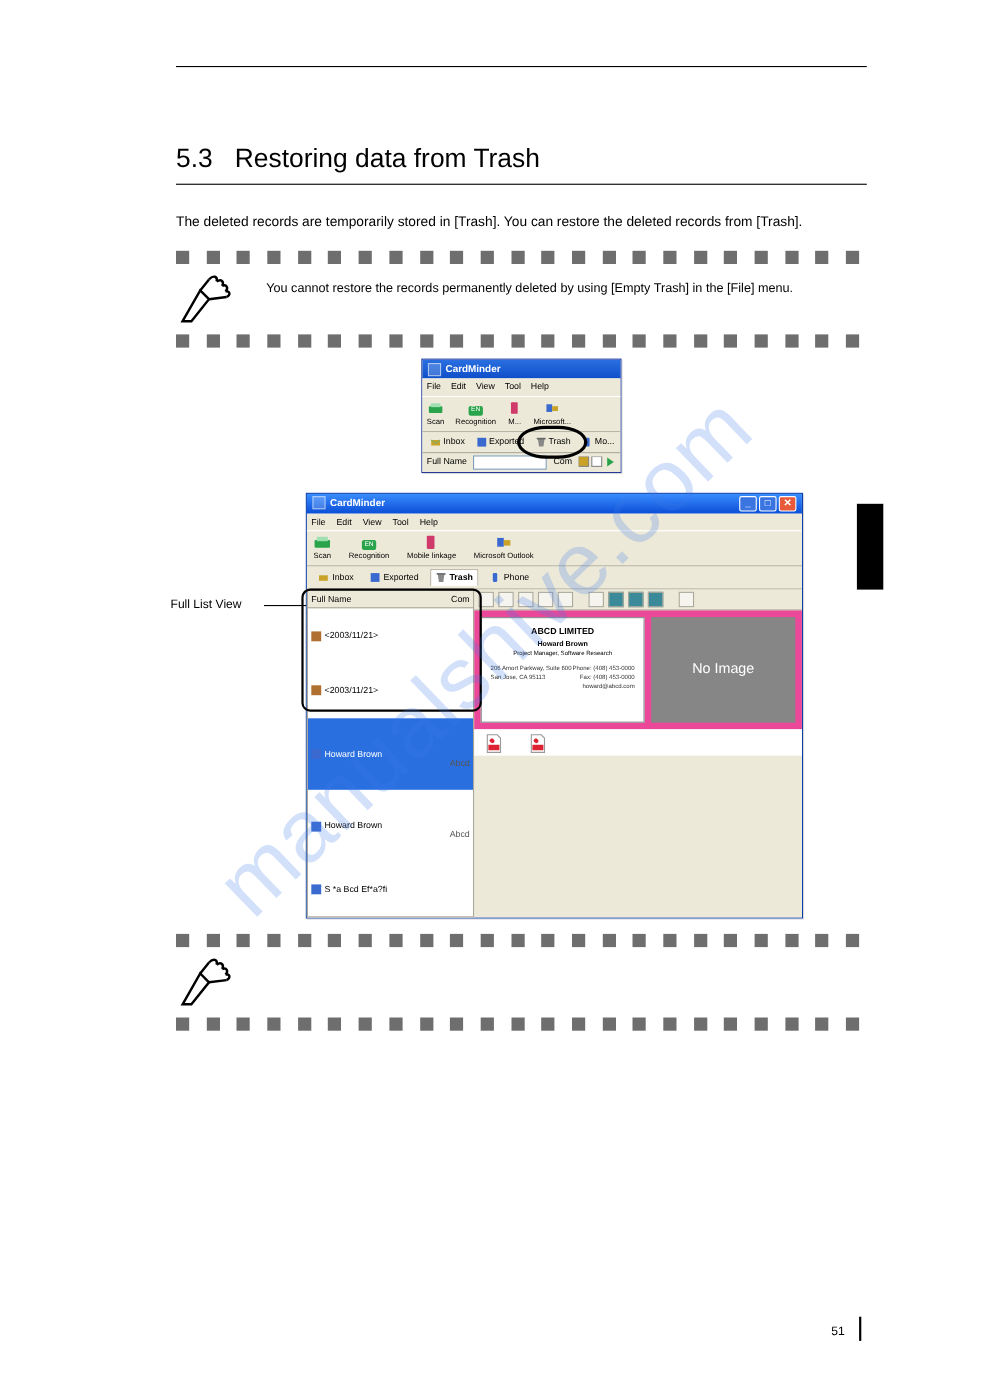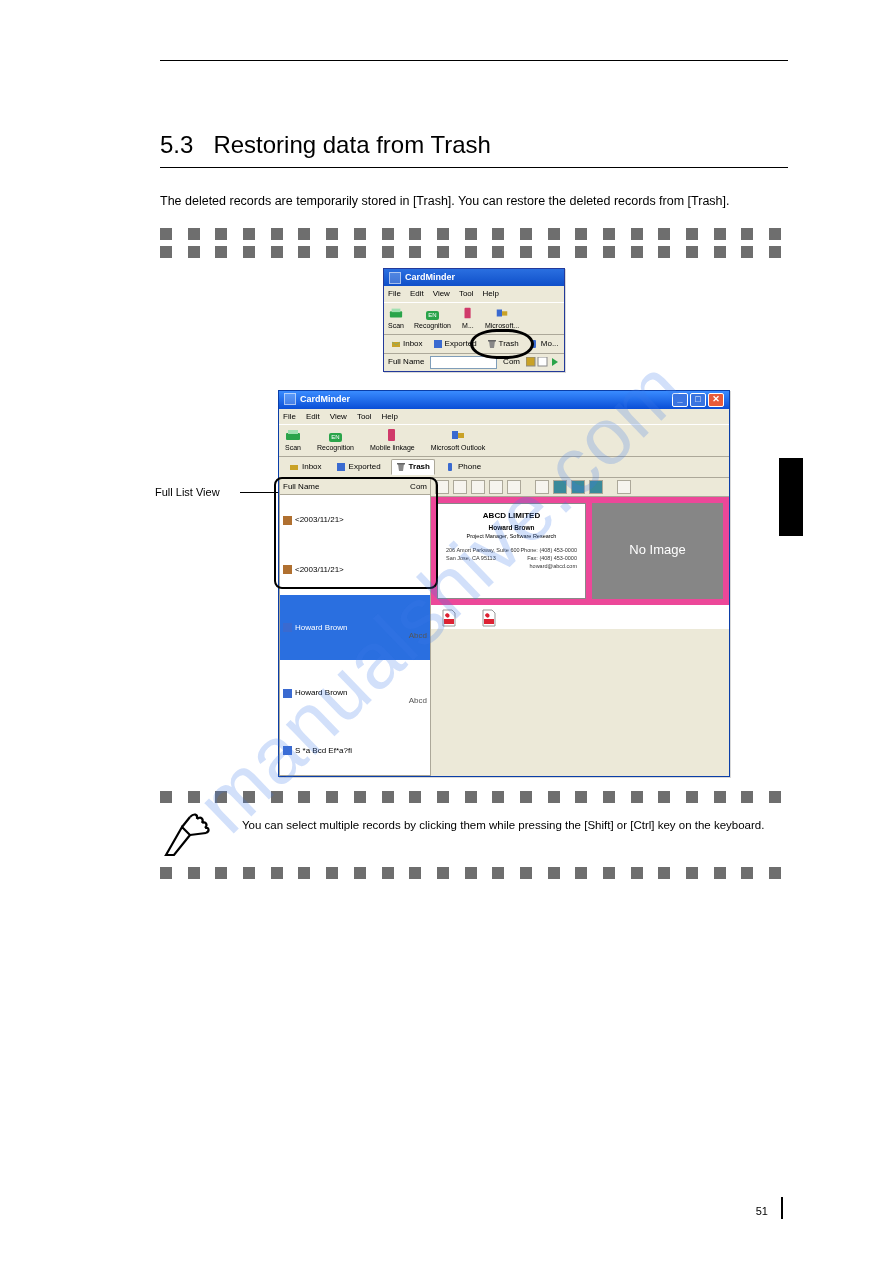--- a/index.html
+++ b/index.html
@@ -173,20 +173,32 @@
         <span></span>
         <span></span>
         <span></span>
         <span></span>
         <span></span>
         <span></span>
         <span></span>
         <span></span>
         <span></span>
         <span></span>
+    </div>
+    <div class="hint-row">
+      <div class="hand-icon">
+        <svg viewBox="0 0 60 48">
+            <g fill="none" stroke="#000" stroke-width="2.2">
+          <path d="M6,44 L22,16 L30,24 L14,44 Z" fill="#fff"></path>
+          <path d="M30,6 C34,2 38,3 37,8 M37,8 C41,5 44,8 42,12 M42,12 C46,10 48,14 45,17 M45,17 C49,16 50,20 46,22"></path>
+          <path d="M30,6 L22,16 M46,22 L30,24"></path>
+        </g>
+          </svg>
+      </div>
+      <div class="hint-text">You cannot restore the records permanently deleted by using [Empty Trash] in the [File] menu.</div>
     </div>
     <div class="dotted-bar">
       <span></span>
         <span></span>
         <span></span>
         <span></span>
         <span></span>
         <span></span>
         <span></span>
         <span></span>
@@ -479,21 +491,20 @@
     <div class="hint-row">
       <div class="hand-icon">
         <svg viewBox="0 0 60 48">
             <g fill="none" stroke="#000" stroke-width="2.2">
           <path d="M6,44 L22,16 L30,24 L14,44 Z" fill="#fff"></path>
           <path d="M30,6 C34,2 38,3 37,8 M37,8 C41,5 44,8 42,12 M42,12 C46,10 48,14 45,17 M45,17 C49,16 50,20 46,22"></path>
           <path d="M30,6 L22,16 M46,22 L30,24"></path>
         </g>
           </svg>
       </div>
-      <div class="hint-text">You can select multiple records by clicking them while pressing the [Shift] or [Ctrl] key on the keyboard.</div>
     </div>
     <div class="dotted-bar">
       <span></span>
         <span></span>
         <span></span>
         <span></span>
         <span></span>
         <span></span>
         <span></span>
         <span></span>

